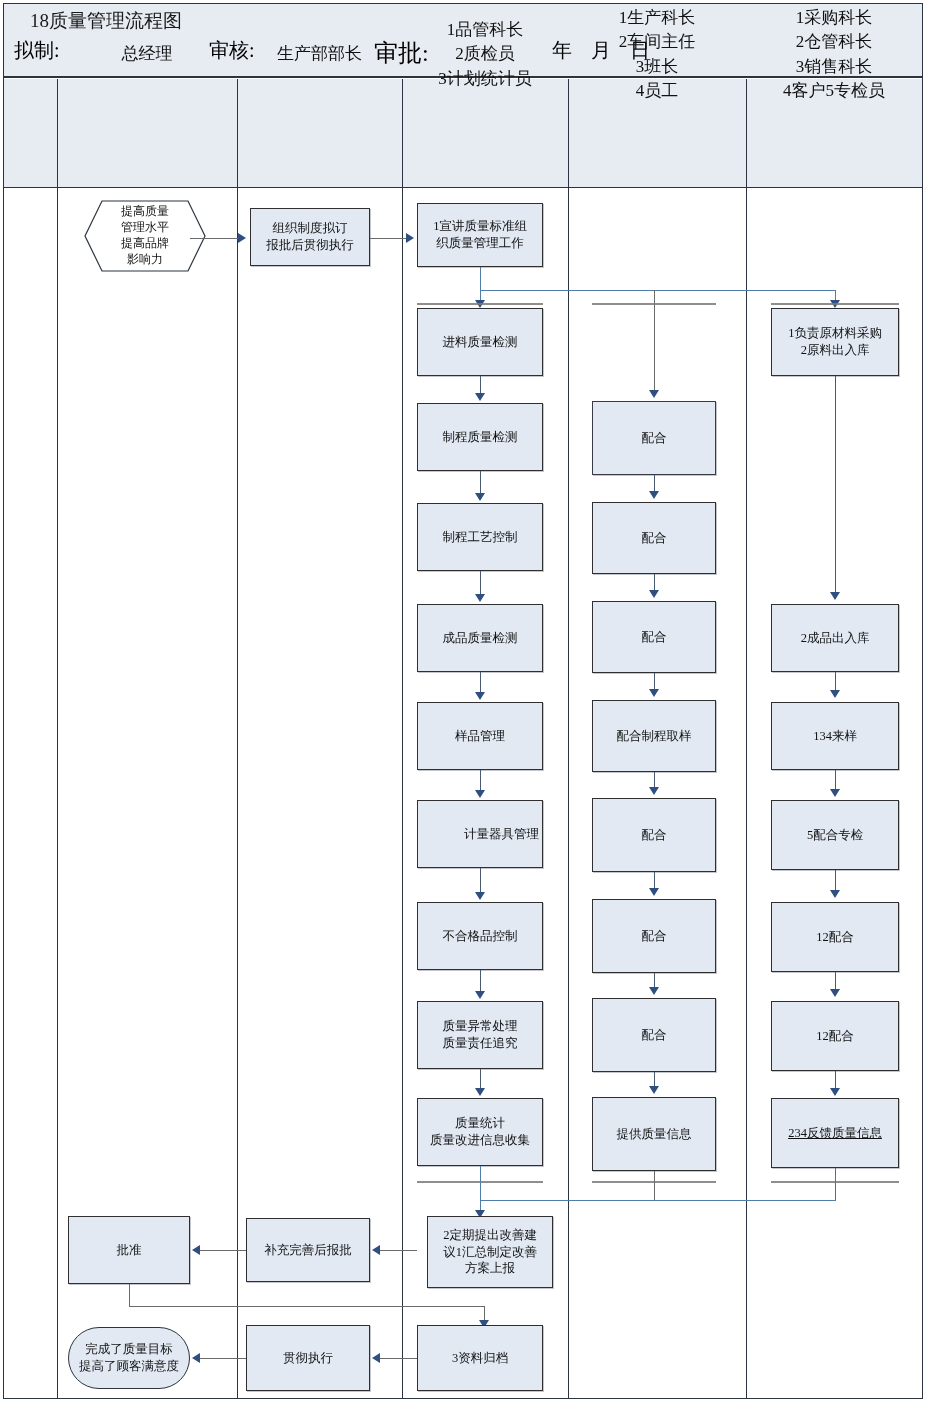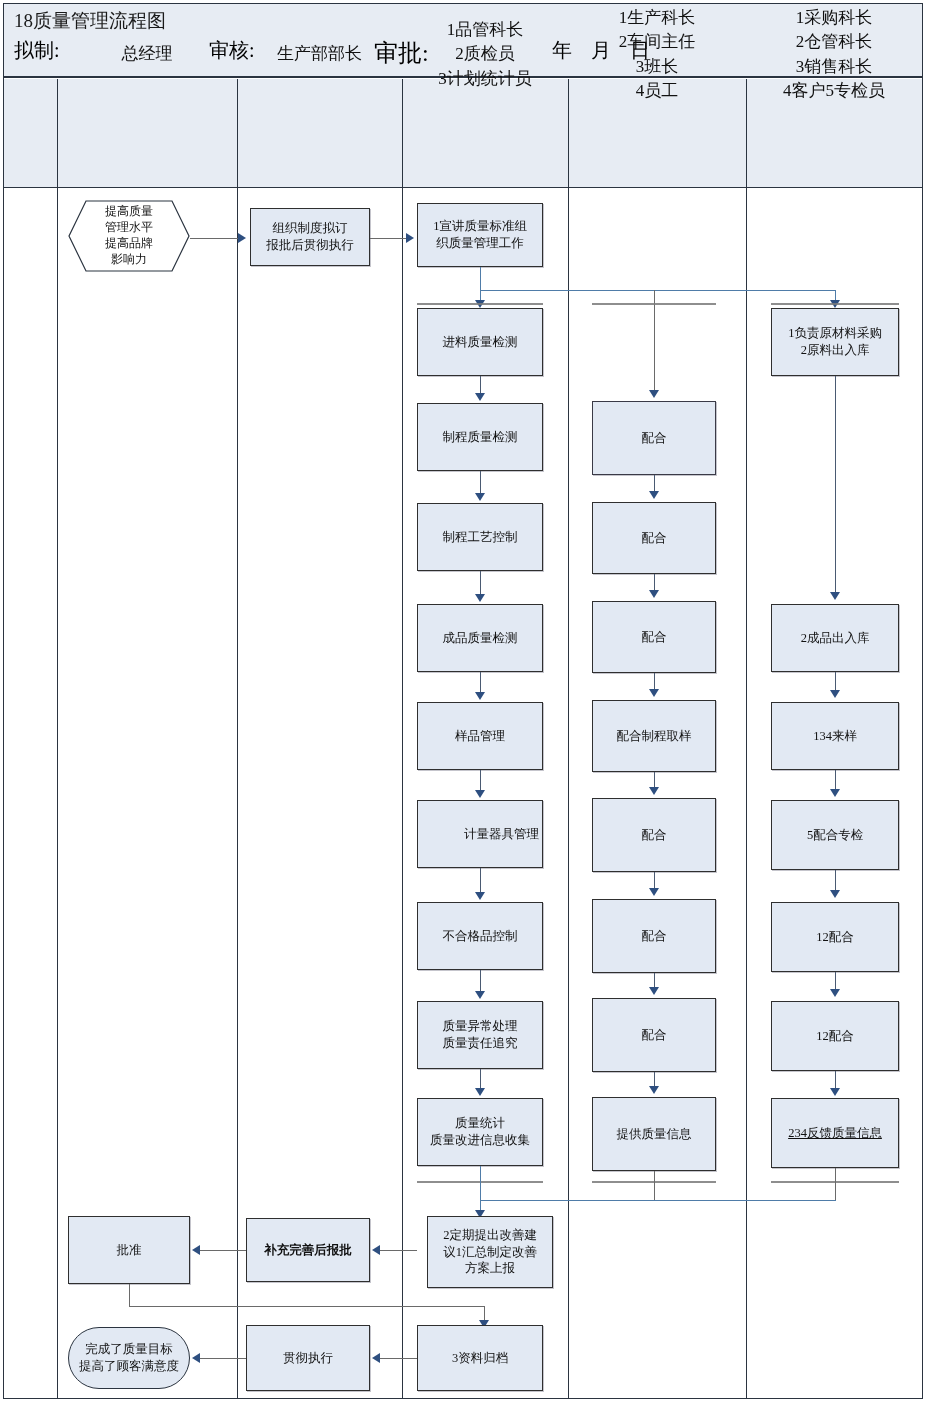--- a/index.html
+++ b/index.html
@@ -6,21 +6,21 @@
   body{font-family:"Liberation Serif","DejaVu Serif",serif;}
   #page{position:relative;width:926px;height:1402px;overflow:hidden;background:#fff;}
 
   
   .frame{position:absolute;left:3px;top:3px;width:920px;height:1396px;
          border:1px solid #2b3440;box-sizing:border-box;}
 
   
   .titleband{position:absolute;left:4px;top:4px;width:918px;height:74px;
              background:#e7ecf3;border-bottom:2px solid #2b3440;box-sizing:border-box;}
-  .t-line1{position:absolute;left:10px;top:4px;font-size:19px;color:#1a1a1a;white-space:nowrap;}
+  .t-line1{position:absolute;left:26px;top:4px;font-size:19px;color:#1a1a1a;white-space:nowrap;}
   .lbl-nizhi{position:absolute;left:10px;top:33px;font-size:20px;}
   .lbl-shenhe{position:absolute;left:205px;top:33px;font-size:20px;}
   .lbl-shenpi{position:absolute;left:370px;top:33px;font-size:24px;}
   .lbl-date{position:absolute;left:548px;top:33px;font-size:20px;letter-spacing:7px;}
 
   
   .hdrrow{position:absolute;left:4px;top:79px;width:918px;height:109px;background:#e7ecf3;
           border-bottom:1px solid #2b3440;box-sizing:border-box;}
   .hdrcell{position:absolute;top:0;height:109px;display:flex;align-items:center;justify-content:center;
            text-align:center;font-size:17px;line-height:1.42;color:#111;}
@@ -91,21 +91,21 @@
 2仓管科长
 3销售科长
 4客户5专检员</div>
 
   <div class="vline" style="left:57px;"></div>
   <div class="vline" style="left:237px;"></div>
   <div class="vline" style="left:402px;"></div>
   <div class="vline" style="left:568px;"></div>
   <div class="vline" style="left:746px;"></div>
 
-  <div class="hex" style="left:68px;top:200px;width:122px;height:72px;">
+  <div class="hex" style="left:84px;top:200px;width:122px;height:72px;">
     <svg width="122" height="72" viewBox="0 0 122 72">
       <polygon points="18,1 104,1 121,36 104,71 18,71 1,36" fill="#ffffff" stroke="#2b3440" stroke-width="1.2"></polygon>
     </svg>
     <div class="hextxt" style="white-space:pre-line;">提高质量
 管理水平
 提高品牌
 影响力</div>
   </div>
 
   <div class="box" style="left:250px;top:208px;width:120px;height:58px;white-space:pre-line;">组织制度拟订
@@ -213,21 +213,21 @@
   <div class="shadowbar" style="left:771px;top:1181px;width:128px;"></div>
 
   <div class="vseg gray" style="left:654px;top:1171px;height:29px;"></div>
   <div class="vseg gray" style="left:835px;top:1168px;height:32px;"></div>
   <div class="hseg blue" style="left:480px;top:1200px;width:356px;"></div>
   <div class="vseg blue" style="left:480px;top:1166px;height:34px;"></div>
   <div class="vseg blue" style="left:480px;top:1200px;height:15px;"></div>
   <div class="arrow-d" style="left:475px;top:1210px;"></div>
 
   <div class="box" style="left:68px;top:1216px;width:122px;height:68px;">批准</div>
-  <div class="box" style="left:246px;top:1218px;width:124px;height:64px;font-weight:bold;">补充完善后报批</div>
+  <div class="box" style="left:246px;top:1218px;width:124px;height:64px;">补充完善后报批</div>
   <div class="box" style="left:427px;top:1216px;width:126px;height:72px;white-space:pre-line;">2定期提出改善建
 议1汇总制定改善
 方案上报</div>
 
   <div class="hseg gray" style="left:380px;top:1250px;width:37px;"></div>
   <div class="arrow-l" style="left:372px;top:1245px;"></div>
   <div class="hseg gray" style="left:200px;top:1250px;width:46px;"></div>
   <div class="arrow-l" style="left:192px;top:1245px;"></div>
 
   <div class="vseg gray" style="left:129px;top:1284px;height:22px;"></div>

